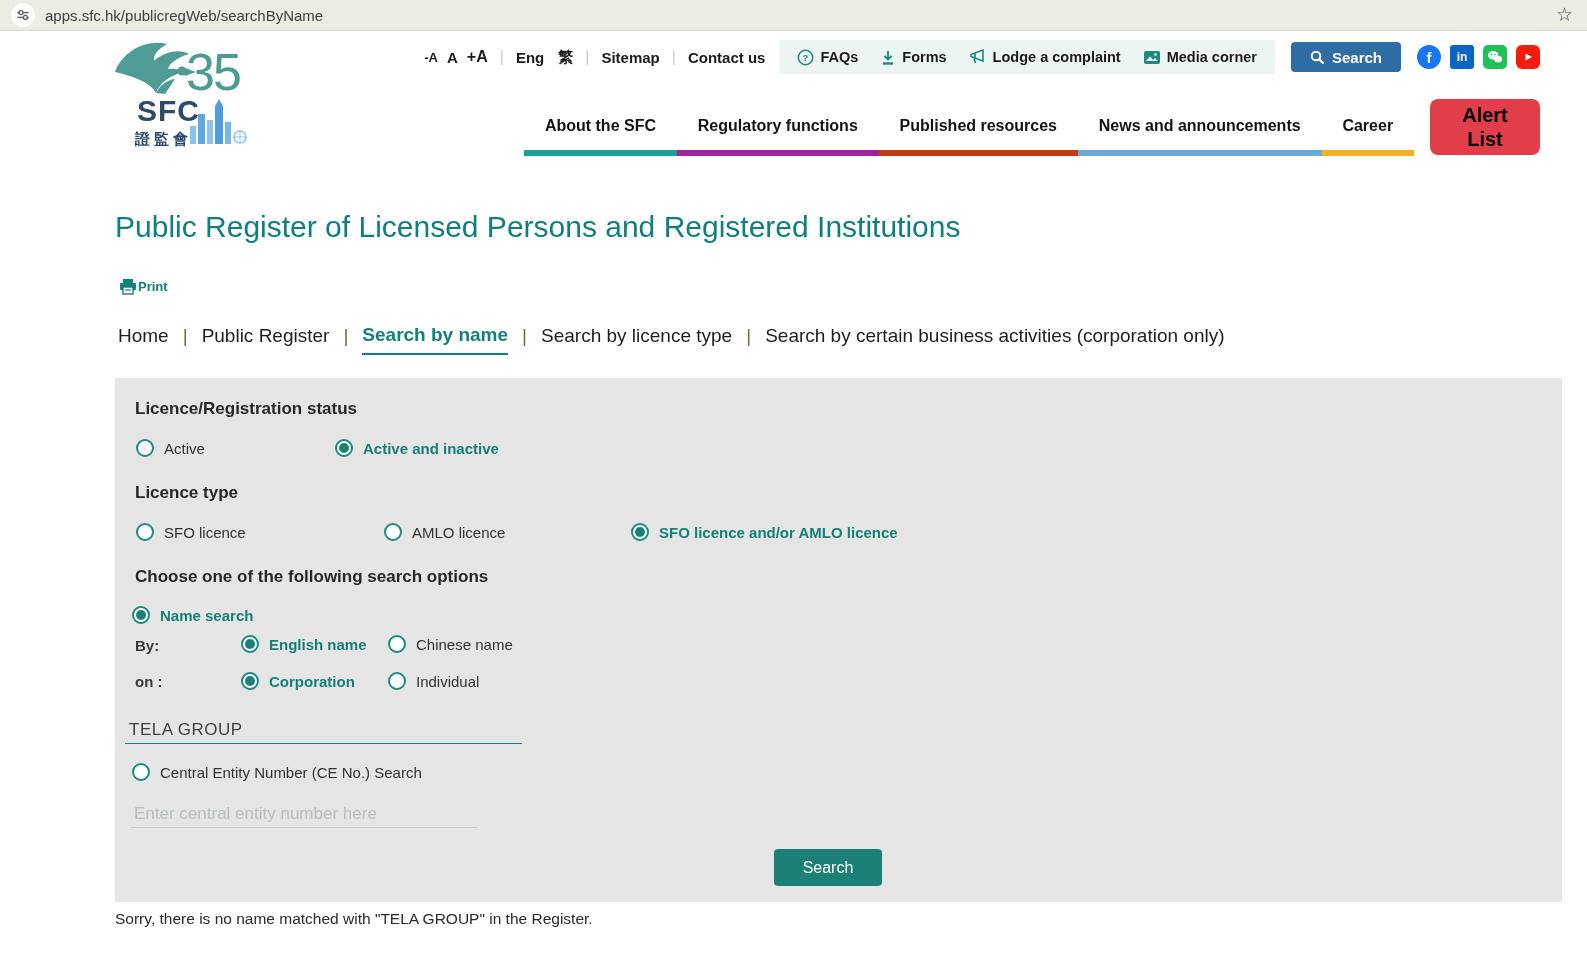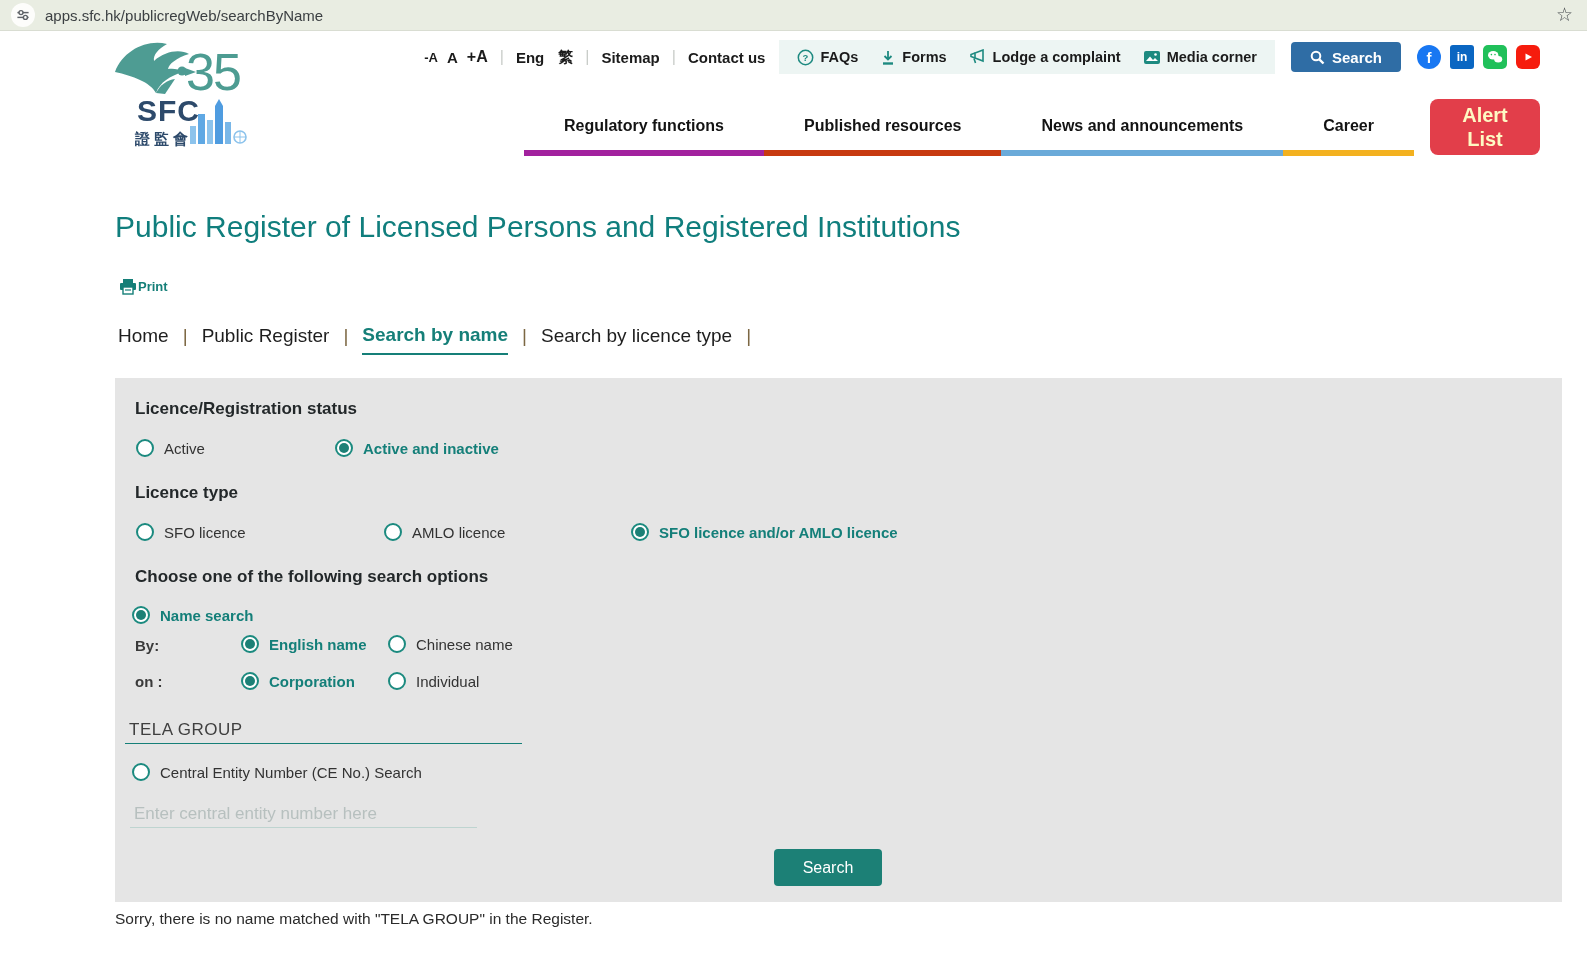--- a/index.html
+++ b/index.html
@@ -50,21 +50,21 @@
   .soc.wc { background:#20c05a; border-radius:5px; }
   .soc.yt { background:#f61c0d; border-radius:6px; }
 
   
   #main-nav { position:absolute; left:524px; top:101px; width:890px; }
   #main-nav ul { list-style:none; display:flex; }
   #main-nav li { height:55px; display:flex; align-items:center; padding:0 10px;
     font-size:16px; font-weight:700; color:#131313; border-bottom:6px solid #ccc;
     white-space:nowrap; cursor:pointer; flex-grow:1; justify-content:center; }
   #alert-btn { position:absolute; right:47px; top:99px; width:110px; height:56px;
-    background:#e23e4a; border:none; border-radius:8px; color:#fef9c3; font-weight:700;
+    background:#e23e4a; border:none; border-radius:8px; color:#000000; font-weight:700;
     font-size:20px; line-height:24px; cursor:pointer; font-family:"Liberation Sans",sans-serif; }
 
   
   #page-title { position:absolute; left:115px; top:210px; font-size:30px; font-weight:400;
     color:#107e7d; }
   #print-link { position:absolute; left:119px; top:278px; display:flex; align-items:center;
     gap:1px; color:#157f78; font-size:13px; font-weight:700; cursor:pointer; }
 
   #tabs { position:absolute; left:118px; top:324px; display:flex; align-items:center;
     font-size:19px; color:#1e1e1e; }
@@ -210,20 +210,23 @@
       <span class="soc yt">
         <svg width="12" height="12" viewBox="0 0 12 12">
             <polygon points="3.5,2.5 10,6 3.5,9.5" fill="#fff"></polygon>
           </svg>
       </span>
     </span>
   </div>
 
   <nav id="main-nav">
     <ul>
+      <li style="border-bottom-color: rgb(22, 164, 149);">
+        <span>About the SFC</span>
+        </li>
       <li style="border-bottom-color: rgb(162, 33, 158);">
         <span>Regulatory functions</span>
         </li>
       <li style="border-bottom-color: rgb(199, 58, 16);">
         <span>Published resources</span>
         </li>
       <li style="border-bottom-color: rgb(106, 170, 217);">
         <span>News and announcements</span>
         </li>
       <li style="border-bottom-color: rgb(243, 177, 31);">
@@ -249,20 +252,21 @@
 
   <div id="tabs">
     <span class="tab">Home</span>
     <span class="tsep">|</span>
     <span class="tab">Public Register</span>
     <span class="tsep">|</span>
     <span class="tab active">Search by name</span>
     <span class="tsep">|</span>
     <span class="tab">Search by licence type</span>
     <span class="tsep">|</span>
+    <span class="tab">Search by certain business activities (corporation only)</span>
   </div>
 
   <div id="panel">
 
     <div class="group-heading" style="left:20px; top:21px">Licence/Registration status</div>
     <div class="radio-row" style="left:21px; top:61px">
       <span class="radio"></span>
       <span class="radio-label">Active</span>
     </div>
     <div class="radio-row" style="left:220px; top:61px">

